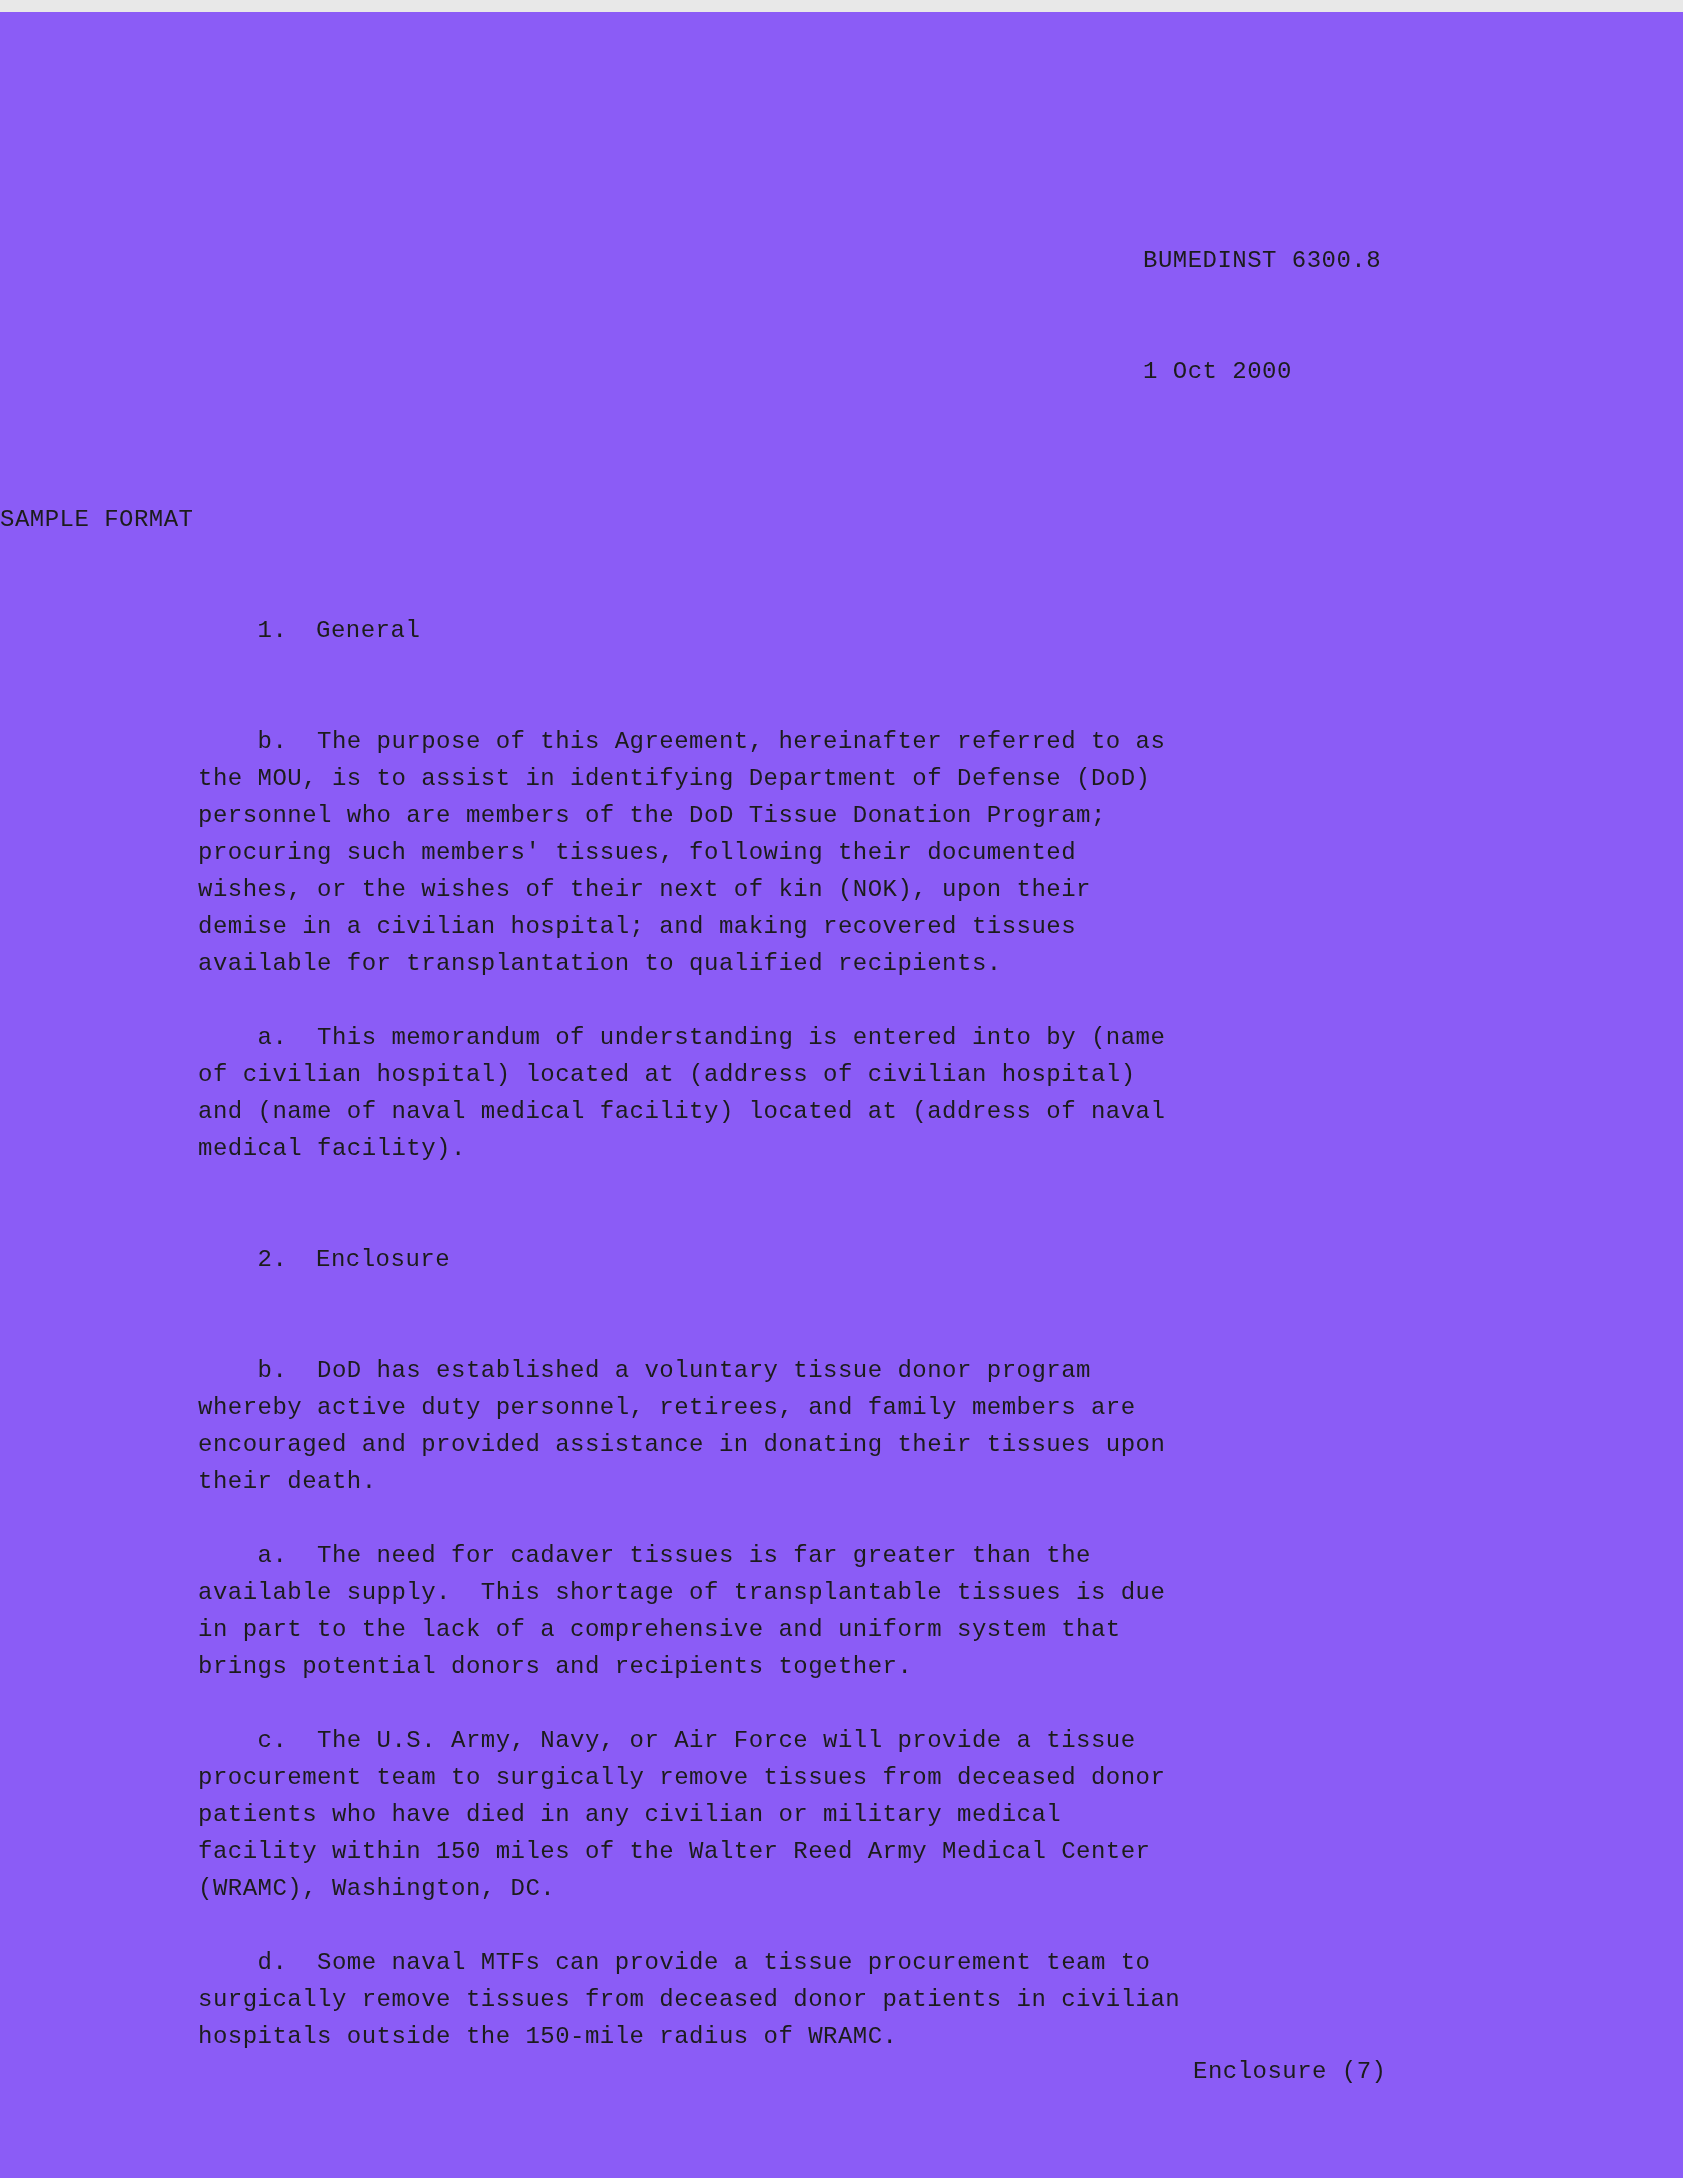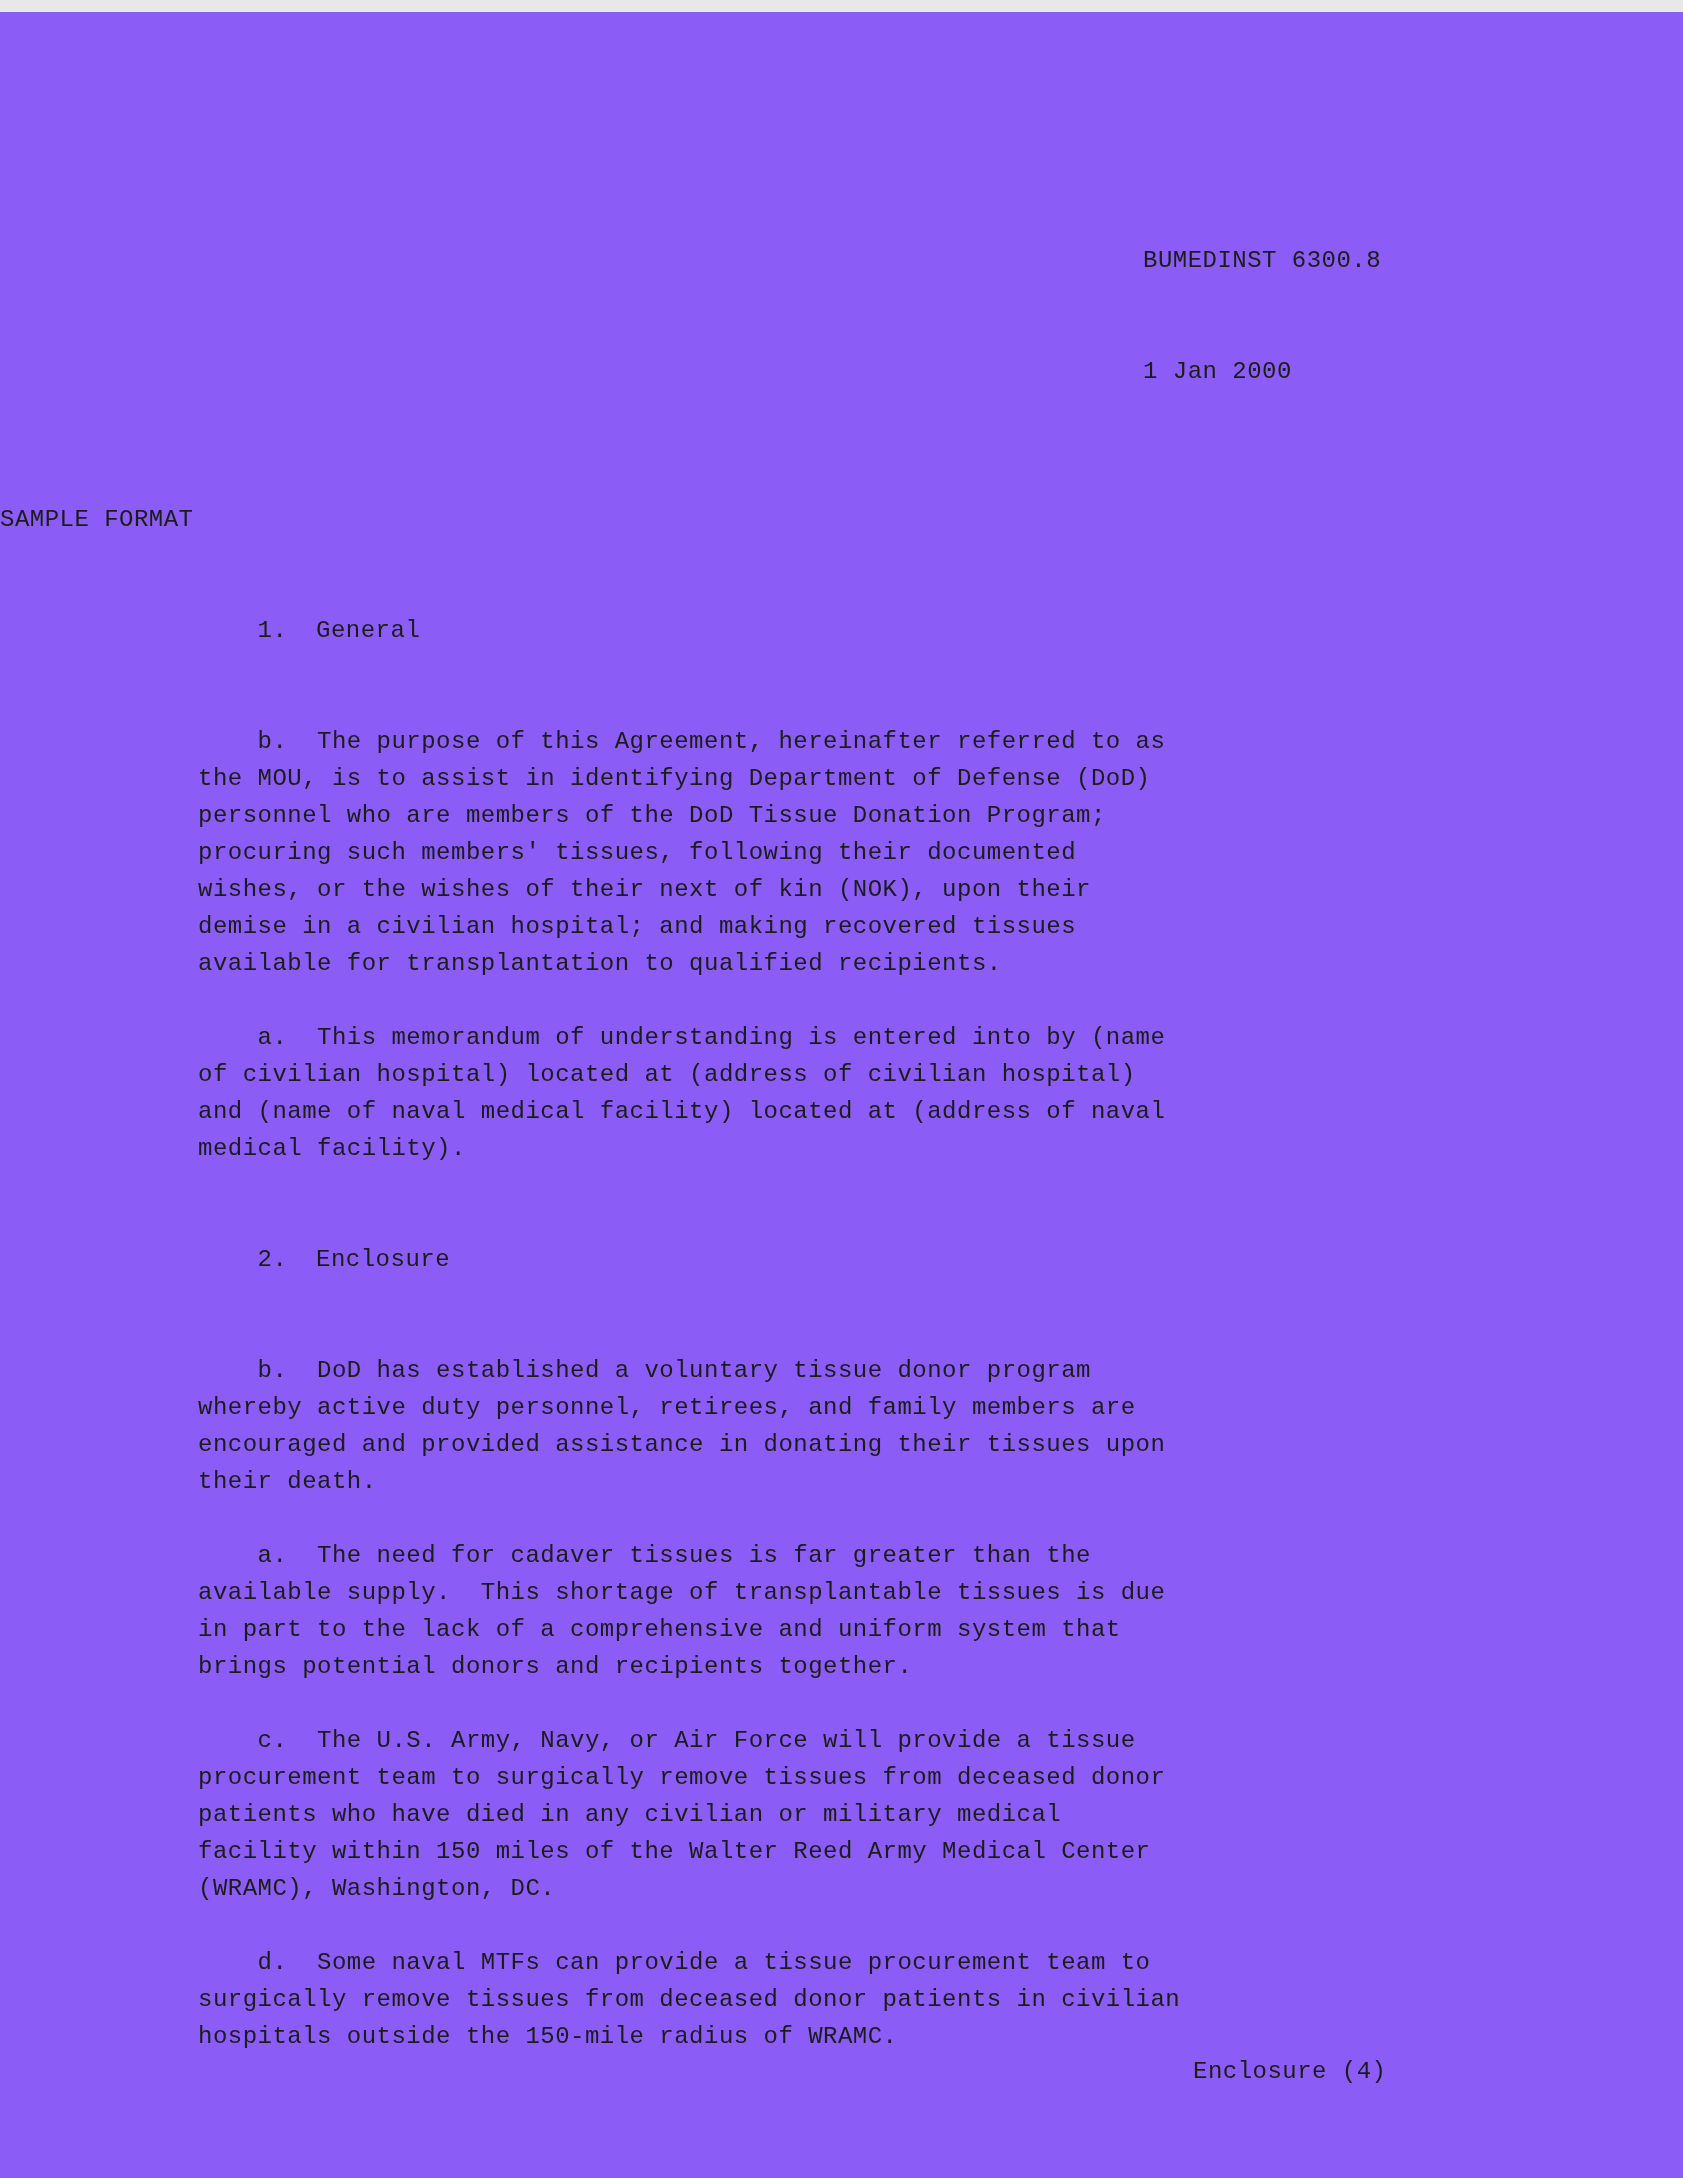--- a/index.html
+++ b/index.html
@@ -47,21 +47,21 @@
     white-space: pre;
   }
 </style>
 </head>
 <body>
 
 <div class="page">
 
   <div class="header-block">
     <div>BUMEDINST 6300.8</div>
-    <div>1 Jan 2000</div>
+    <div>1 Oct 2000</div>
   </div>
 
   <div class="centered gap-above">SAMPLE FORMAT</div>
 
 
   <div class="section-heading gap-above">
     <span class="sec-num">1.</span><span class="sec-title">General</span>
   </div>
 
   <div class="para gap-above">    b.  The purpose of this Agreement, hereinafter referred to as
@@ -94,16 +94,16 @@
   <div class="para gap-above">    c.  The U.S. Army, Navy, or Air Force will provide a tissue
 procurement team to surgically remove tissues from deceased donor
 patients who have died in any civilian or military medical
 facility within 150 miles of the Walter Reed Army Medical Center
 (WRAMC), Washington, DC.</div>
 
   <div class="para gap-above">    d.  Some naval MTFs can provide a tissue procurement team to
 surgically remove tissues from deceased donor patients in civilian
 hospitals outside the 150-mile radius of WRAMC.</div>
 
-  <div class="footer">Enclosure (4)</div>
+  <div class="footer">Enclosure (7)</div>
 
 </div>
 
 
 </body></html>

